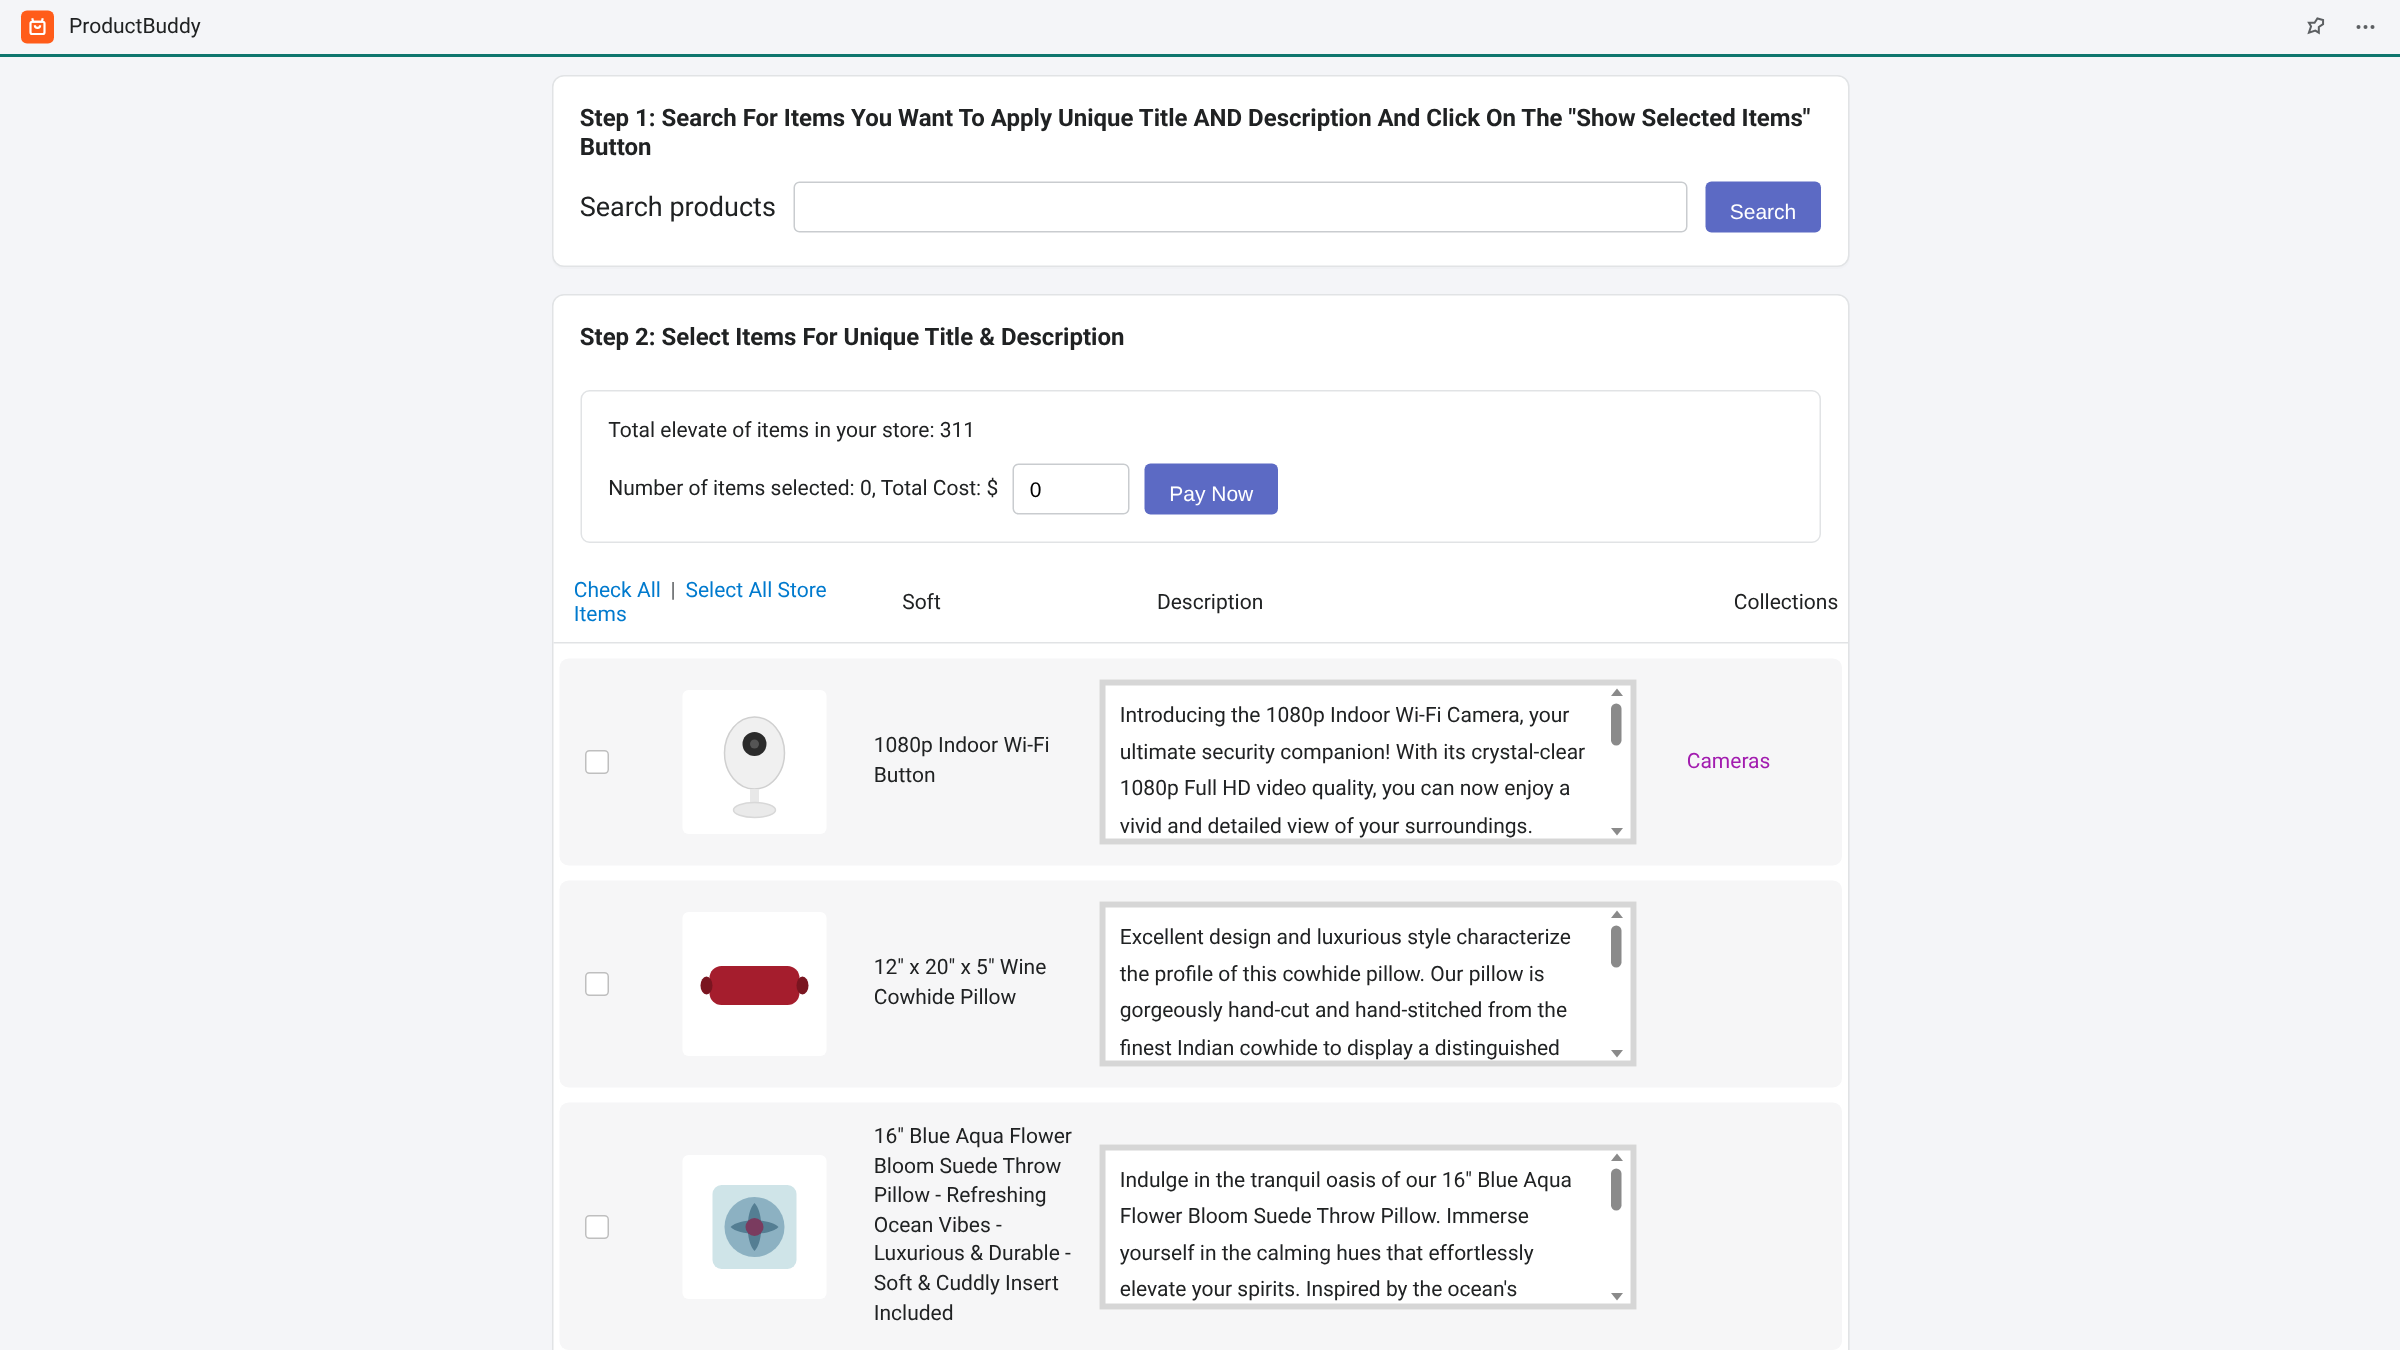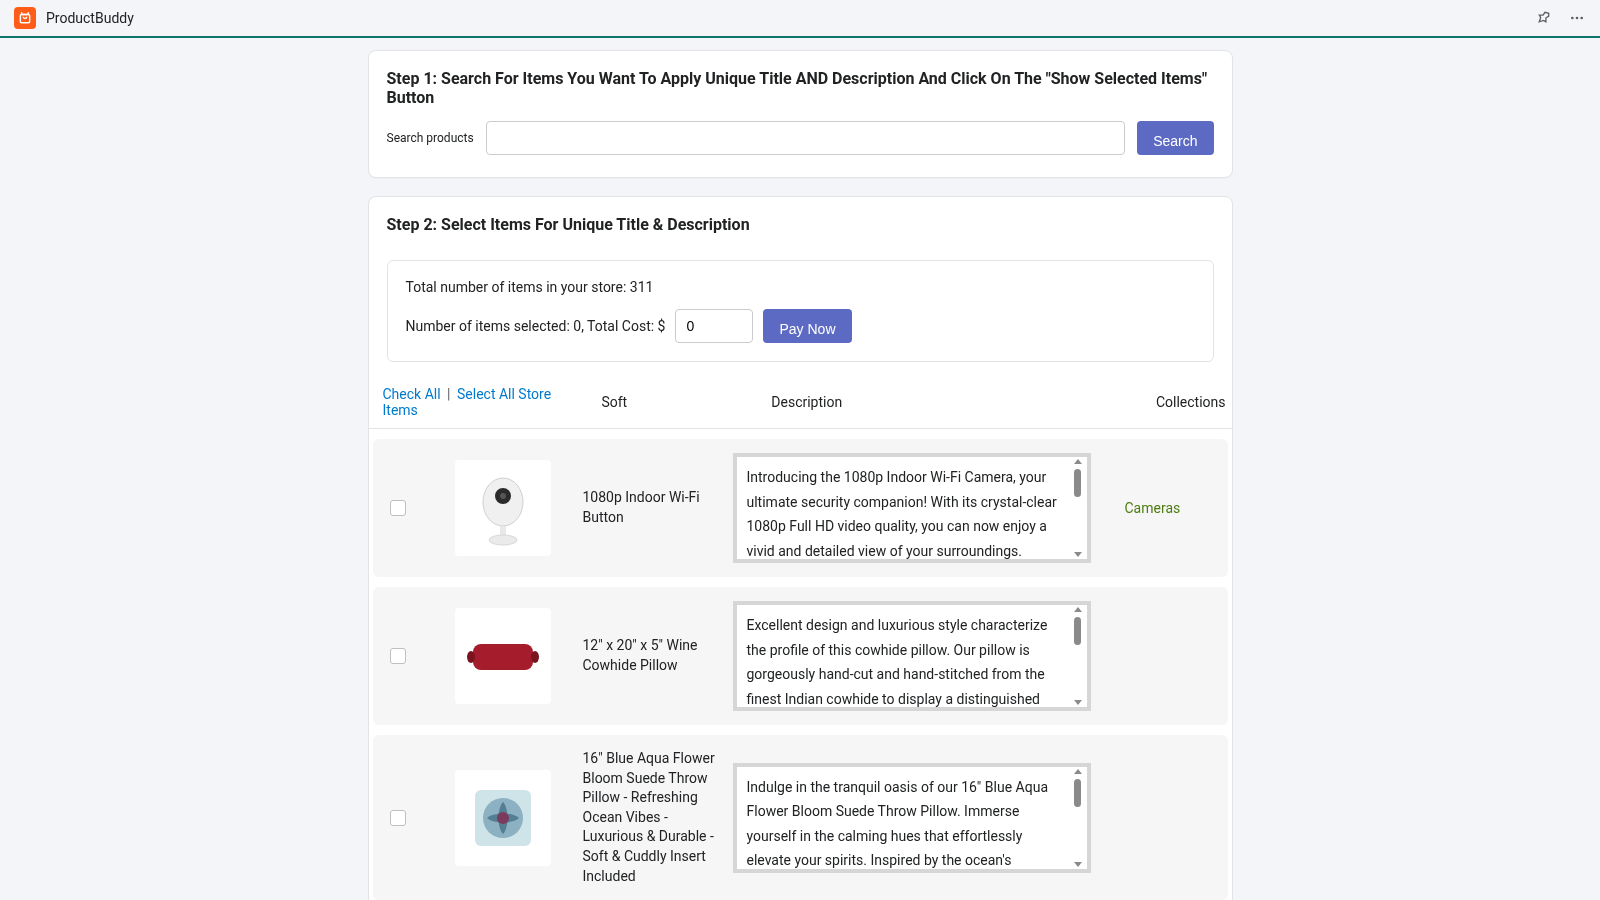--- a/index.html
+++ b/index.html
@@ -57,21 +57,21 @@
     font-size: 16px;
     font-weight: 700;
     color: #202223;
     margin-bottom: 14px;
   }
   .search-row {
     display: flex;
     align-items: center;
     gap: 12px;
   }
-  .search-label { font-size: 12px; color: #202223; }
+  .search-label { font-size: 18px; color: #202223; }
   .search-input {
     flex: 1;
     height: 34px;
     border: 1px solid #c9cccf;
     border-radius: 4px;
     padding: 0 10px;
     font-size: 14px;
   }
   .btn-primary {
     background: #5c6ac4;
@@ -150,21 +150,21 @@
   }
   .row .cell-desc {
     width: 380px;
     display: flex;
     align-items: stretch;
   }
   .row .cell-coll {
     flex: 1;
     padding: 0 12px;
     font-size: 14px;
-    color: #4d7c0f;
+    color: #a21caf;
   }
   .checkbox {
     width: 16px; height: 16px;
     border: 1.5px solid #bfbfbf;
     border-radius: 3px;
     background: #fff;
   }
   .thumb {
     width: 96px; height: 96px;
     background: #fff;
@@ -255,21 +255,21 @@
       </div>
     </div>
 
     <div class="card">
       <div class="card-pad" style="padding-bottom:12px;">
         <div class="step-title">Step 2: Select Items For Unique Title &amp; Description</div>
       </div>
 
       <div class="summary-box">
         <div class="summary-line1">
-          <span>Total number of items in your store: </span><span>311</span>
+          <span>Total elevate of items in your store: </span><span>311</span>
         </div>
         <div class="summary-line2">
           <span>
             <span>Number of items selected: </span><span>0</span><span>, Total Cost: $</span>
           </span>
           <input class="cost-input" type="text" value="0" style="">
           <button class="btn-primary">Pay Now</button>
         </div>
       </div>
 

